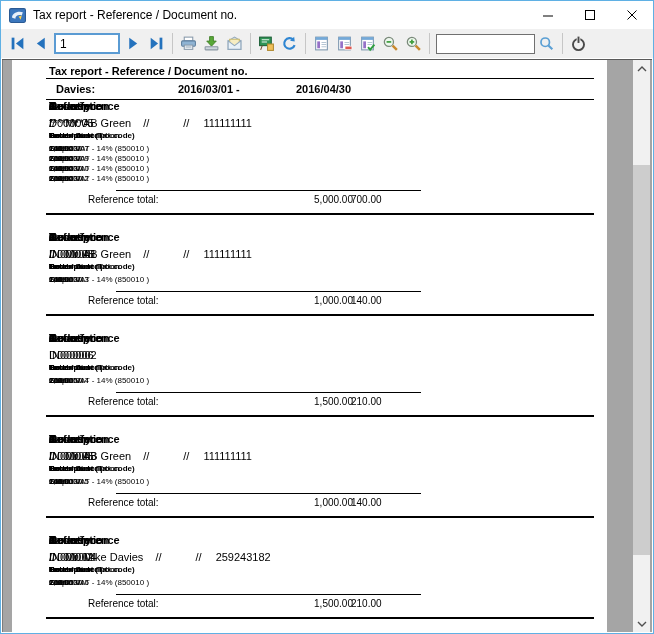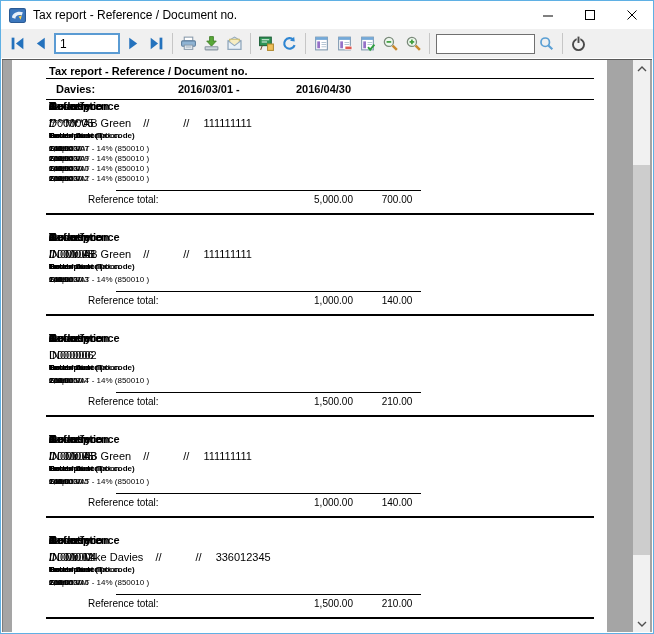--- a/index.html
+++ b/index.html
@@ -53,21 +53,21 @@
 
   .det-head { height:13px; font-size:8px; font-weight:bold; }
   .det-row  { height:10px; font-size:8px; }
   .d-date{left:0}.d-batch{left:42}.d-desc{left:88}
   .d-excl{left:225;width:82;}
   .d-amt{left:310;width:52;text-align:right}
   .d-code{left:366}.d-cdesc{left:415}
 
   .sline { margin:6px 0 0 67px; width:305px; border-top:1px solid #000; }
   .totals { height:20px; font-size:10px; font-weight:normal; padding-top:3px; margin-bottom:2px; }
-  .t-label{left:39px}.t-excl{left:210px;width:94px;text-align:right}.t-amt{left:314px;width:68px;text-align:center}
+  .t-label{left:39px}.t-excl{left:210px;width:94px;text-align:right}.t-amt{left:302px;width:68px;text-align:left}
 
   
   .vscroll { position:absolute; top:0; right:2px; width:17px; height:100%; background:#f1f1f1; }
   .varrow { position:absolute; left:0; width:17px; height:17px; display:flex; align-items:center; justify-content:center; }
   .varrow.up { top:0; } .varrow.down { bottom:0; }
   .vthumb { position:absolute; left:0; top:105px; width:17px; height:390px; background:#cdcdcd; }
 </style>
 </head>
 <body>
 
@@ -435,21 +435,21 @@
               <span class="sh-sep1">//</span>
               <span class="sh-desc">Description</span>
               <span class="sh-sep2">//</span>
               <span class="sh-country">Country</span>
               <span class="sh-sep3">//</span>
               <span class="sh-taxref">Tax reference</span>
           </div>
           <div class="row sec-val">
             <span class="sv-ref">IN000004</span>
               <span class="sv-code">D000002</span>
-              <span class="sv-flow"><span>//</span><span class="fdesc">Mr. Mike Davies</span><span class="g1">//</span><span class="g2">//</span><span class="ftref">336012345</span></span>
+              <span class="sv-flow"><span>//</span><span class="fdesc">Mr. Mike Davies</span><span class="g1">//</span><span class="g2">//</span><span class="ftref">259243182</span></span>
           </div>
           <div class="row det-head">
             <span class="d-date">Date</span>
               <span class="d-batch">Batch no.</span>
               <span class="d-desc">Description (Tax code)</span>
               <span class="d-excl">Tax excluded</span>
               <span class="d-amt">Tax amount</span>
               <span class="d-code">Code / Description</span>
           </div>
           <div class="row det-row">

